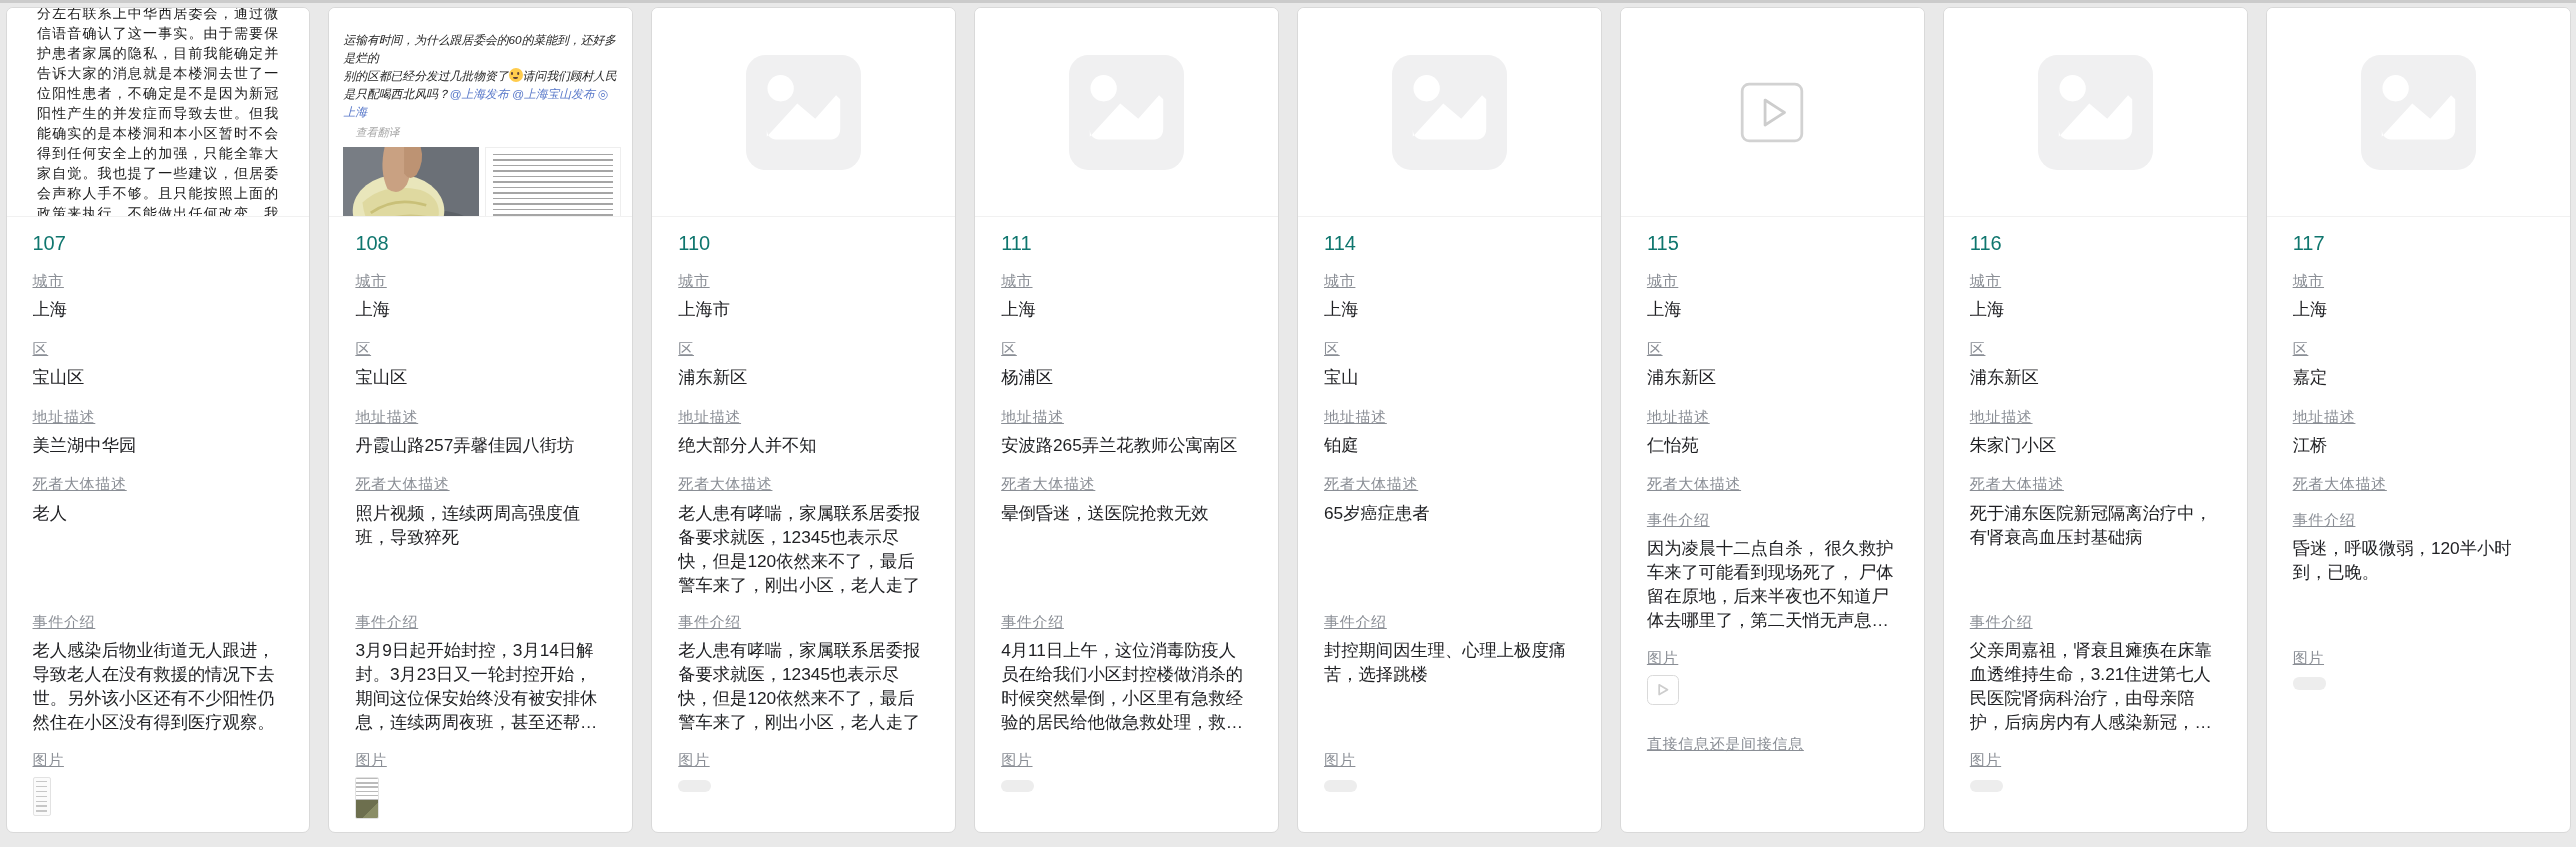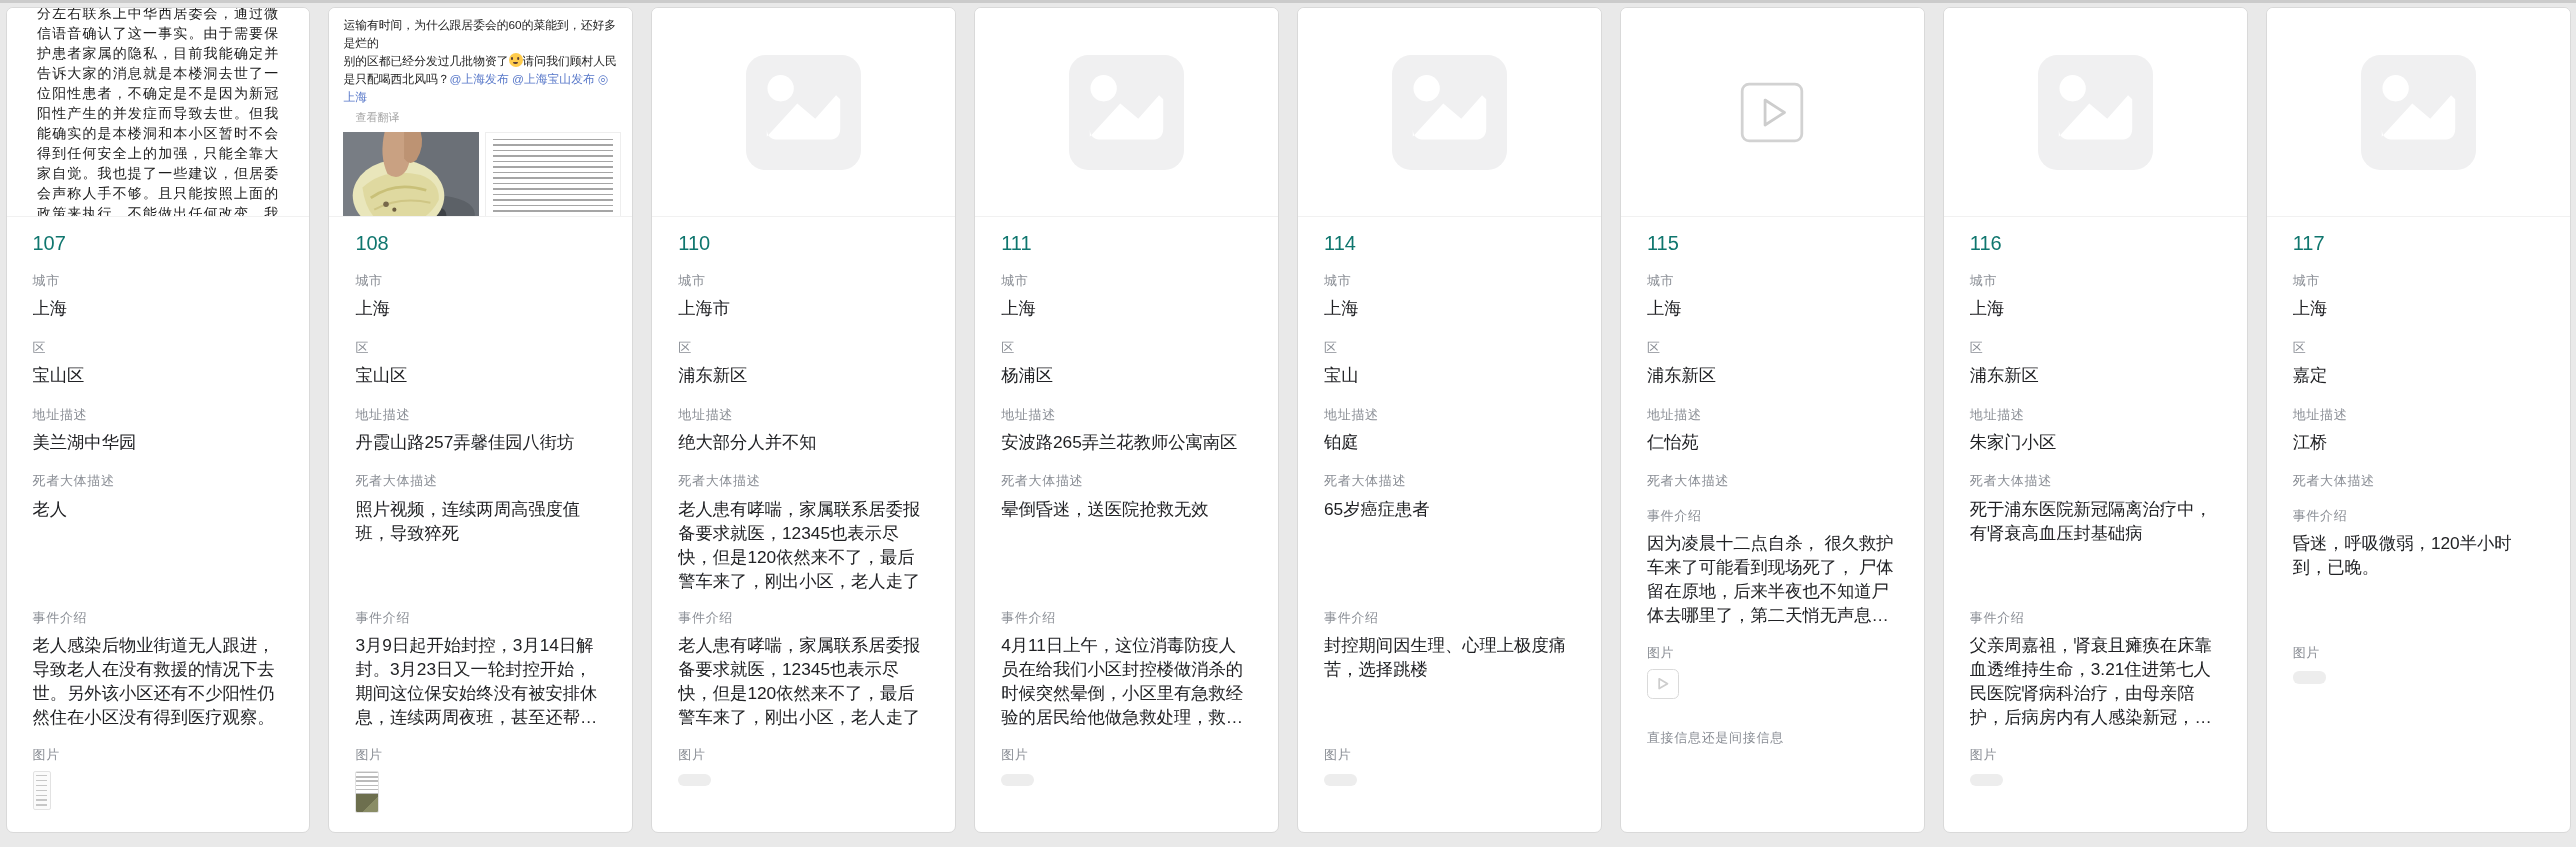--- a/index.html
+++ b/index.html
@@ -9,41 +9,41 @@
   .card{flex:1;background:#fff;border:0.7px solid #d9d9d9;border-radius:7px;overflow:hidden;
     display:flex;flex-direction:column;min-width:0;}
   
   .media{height:208px;flex:none;border-bottom:0.7px solid #f1f1f1;position:relative;overflow:hidden;background:#fff;}
   .media>div{display:none;}
   
   .media--chat .media-chat{display:block;padding:0 30.5px;height:100%;overflow:hidden;}
   .chat-text{font-size:14px;line-height:20px;color:#1b1b1b;letter-spacing:0.7px;margin-top:-5.5px;
     text-align:justify;}
   
-  .media--post .media-post{display:block;padding:8px 14px 0;height:100%;overflow:hidden;}
+  .media--post .media-post{display:block;padding:23px 14px 0;height:100%;overflow:hidden;font-style:italic;}
   .post-text{font-size:11.8px;line-height:18px;color:#222;}
   .mention{color:#5878c9;}
   .emoji-badge{display:inline-block;width:14px;height:14px;border-radius:50%;
     background:#ffcc4d;vertical-align:-2.1px;position:relative;}
   .emoji-badge:before{content:"";position:absolute;left:2.8px;top:4.2px;width:2.1px;height:2.1px;border-radius:50%;background:#5d4037;box-shadow:6.2px 0 0 #5d4037;}
   .emoji-badge:after{content:"";position:absolute;left:4.2px;top:8.3px;width:5.5px;height:2.8px;border-radius:0 0 4.2px 4.2px;background:#5d4037;}
   .translate{font-size:11px;color:#a6a6a6;margin-top:4.2px;margin-left:12px;}
   .post-images{display:flex;gap:5.5px;margin-top:7px;}
   .post-img{width:136px;height:111px;flex:none;overflow:hidden;background:#fff;}
   .text-thumb{border:0.7px solid #eee;box-sizing:border-box;padding:5.5px 7px;}
   .text-thumb .lines{height:100%;background:repeating-linear-gradient(180deg,#8f8f8f 0 1.4px,#fff 1.4px 5.5px);opacity:.8;}
   
   .media--imgph .media-imgph{display:flex;width:100%;height:100%;align-items:center;justify-content:center;}
   
   .media--video .media-video{display:flex;width:100%;height:100%;align-items:center;justify-content:center;}
   
   .fields{padding:12.5px 26px 0;flex:1;min-width:0;}
   .card-id{font-size:20px;color:#0f766e;font-weight:500;margin:2.8px 0 9.7px;}
   .field{margin-top:16.6px;}
-  .f-label{font-size:13px;color:#8a8e95;font-weight:400;letter-spacing:0.7px;}
+  .f-label{font-size:15px;color:#8a8e95;font-weight:400;letter-spacing:0.7px;text-decoration:underline;}
   .f-value{font-size:17.3px;color:#202124;margin-top:6.2px;line-height:24px;word-break:break-all;}
   .h-one{height:26px;overflow:hidden;white-space:nowrap;text-overflow:ellipsis;}
   .h-clamp{height:96px;display:-webkit-box;-webkit-line-clamp:4;-webkit-box-orient:vertical;overflow:hidden;}
   .badge-you{display:inline-block;background:#ff9432;color:#fff;font-size:14.6px;line-height:19px;
     padding:0 2.1px;border-radius:3.5px;margin:0 2.8px;vertical-align:1.4px;}
   
   .thumb-row{margin-top:7px;height:44px;}
   .thumb{display:none;}
   .thumb--pill .t-pill{display:block;width:33px;height:12.5px;border-radius:6.2px;background:#ededed;margin-top:9.7px;}
   .thumb--mini-shot .t-mini-shot{display:block;width:18px;height:39px;border:0.7px solid #e2e2e2;border-radius:2.1px;

